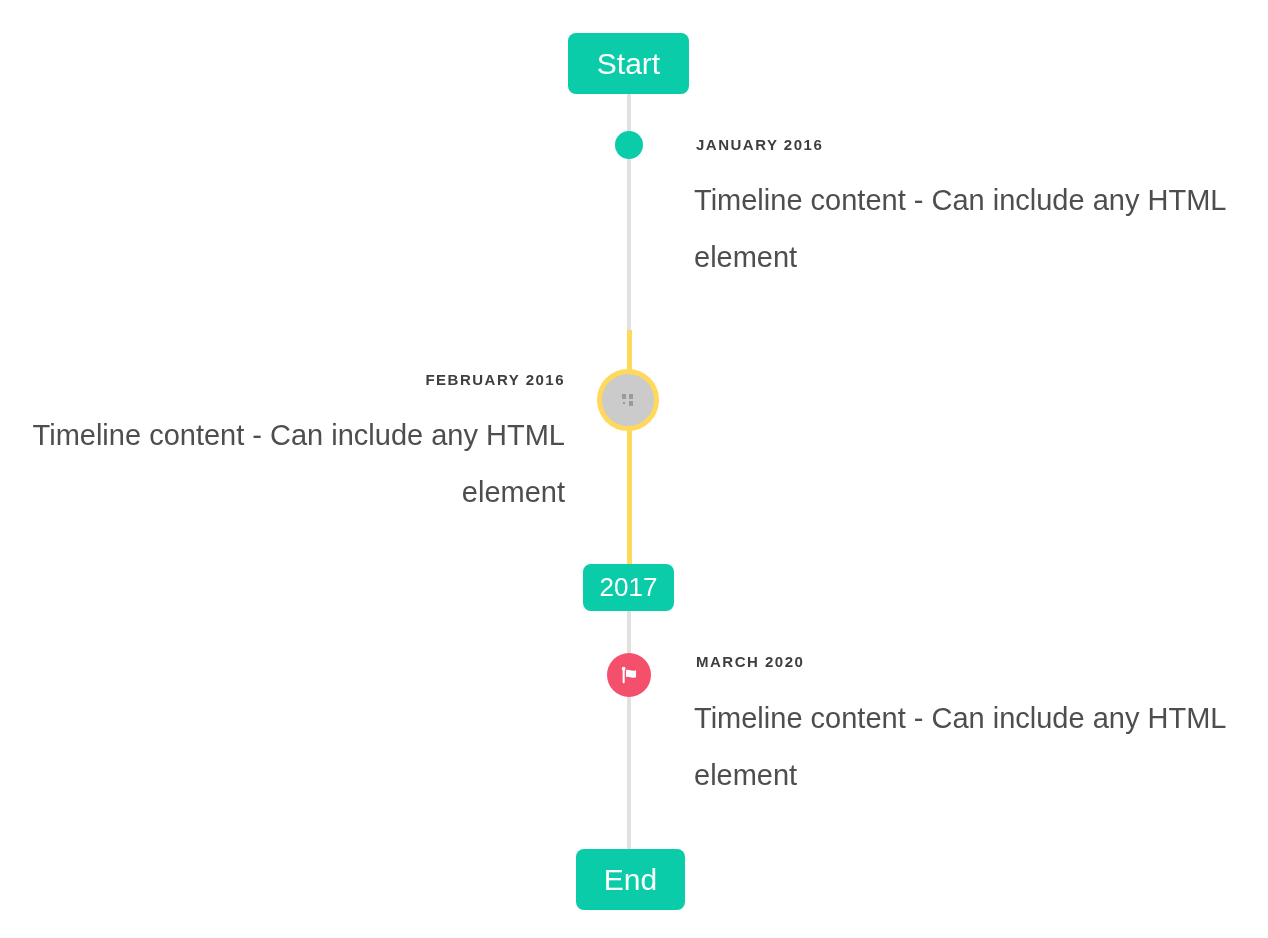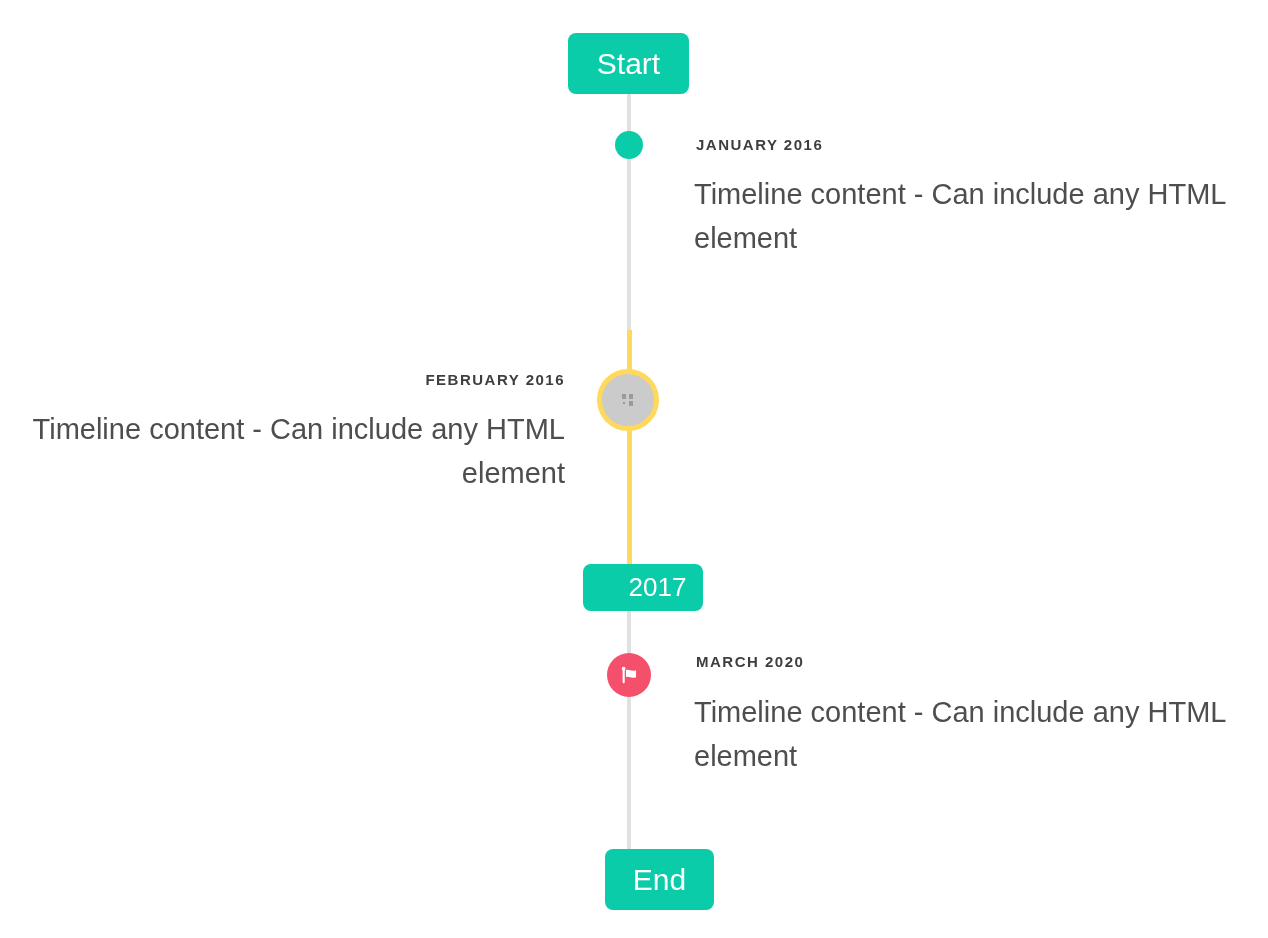--- a/index.html
+++ b/index.html
@@ -49,29 +49,27 @@
     width: 121px;
     height: 61px;
     font-size: 30px;
   }
   .tl-btn.end {
     left: 576px;
     top: 849px;
     width: 109px;
     height: 61px;
     font-size: 30px;
-    margin-left: 29px;
   }
   .tl-btn.year {
     left: 583px;
     top: 564px;
     width: 91px;
     height: 47px;
     font-size: 26px;
-    padding-left: 29px;
   }
   .marker {
     position: absolute;
     border-radius: 50%;
     box-sizing: border-box;
     display: flex;
     align-items: center;
     justify-content: center;
   }
   .marker.dot {
@@ -102,21 +100,21 @@
     font-weight: 700;
     letter-spacing: 1.5px;
     color: var(--title_color, #3e3e3e);
     line-height: 24px;
     white-space: nowrap;
   }
   .item-content {
     position: absolute;
     width: 535px;
     font-size: 29px;
-    line-height: 44px;
+    line-height: 57px;
     color: var(--content_color, #4e4e4e);
   }
   .jan-title { left: 696px; top: 133px; }
   .jan-content { left: 694px; top: 172px; }
   .feb-title { right: 703px; top: 368px; }
   .feb-content { right: 703px; top: 407px; text-align: right; }
   .mar-title { left: 696px; top: 650px; }
   .mar-content { left: 694px; top: 690px; }
   .icon svg { display: block; }
 </style>

